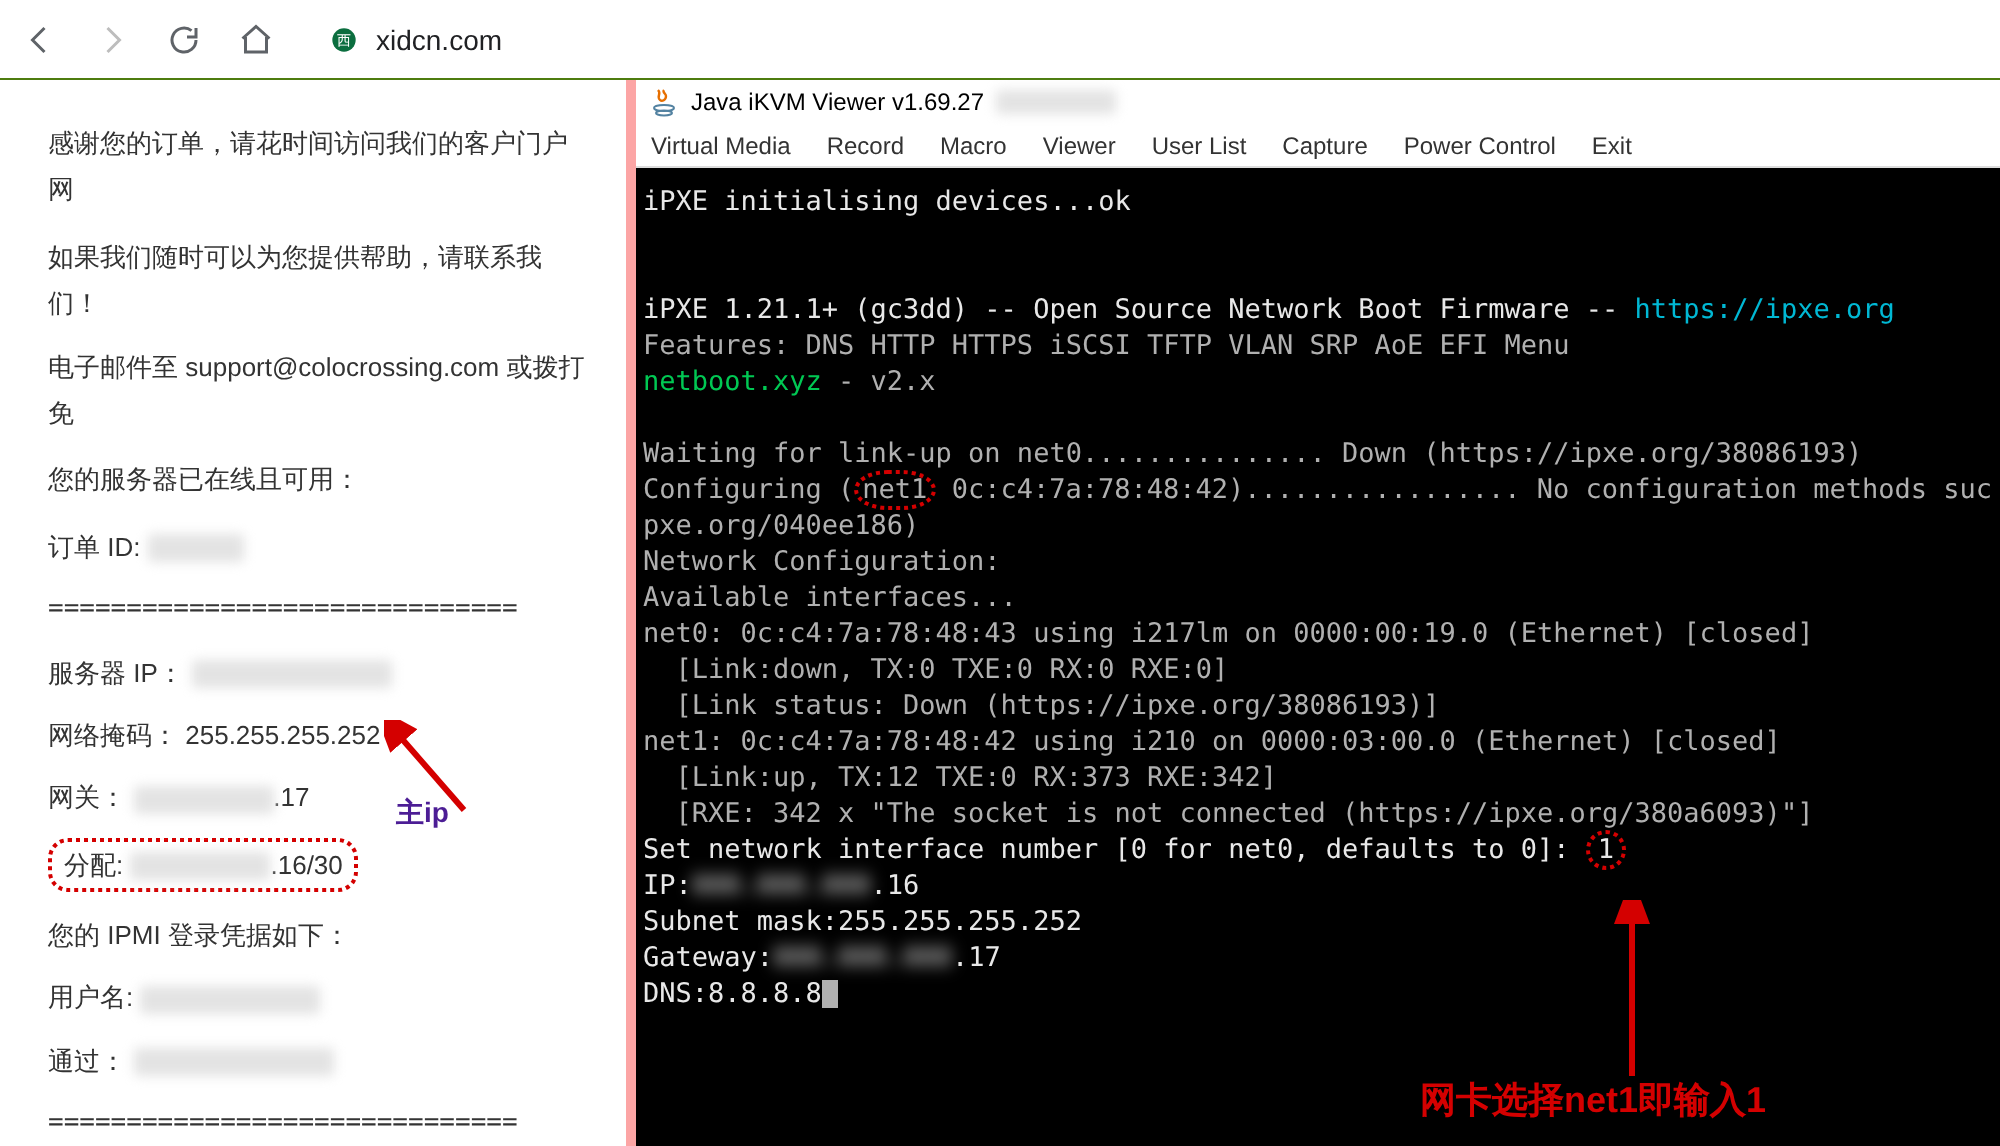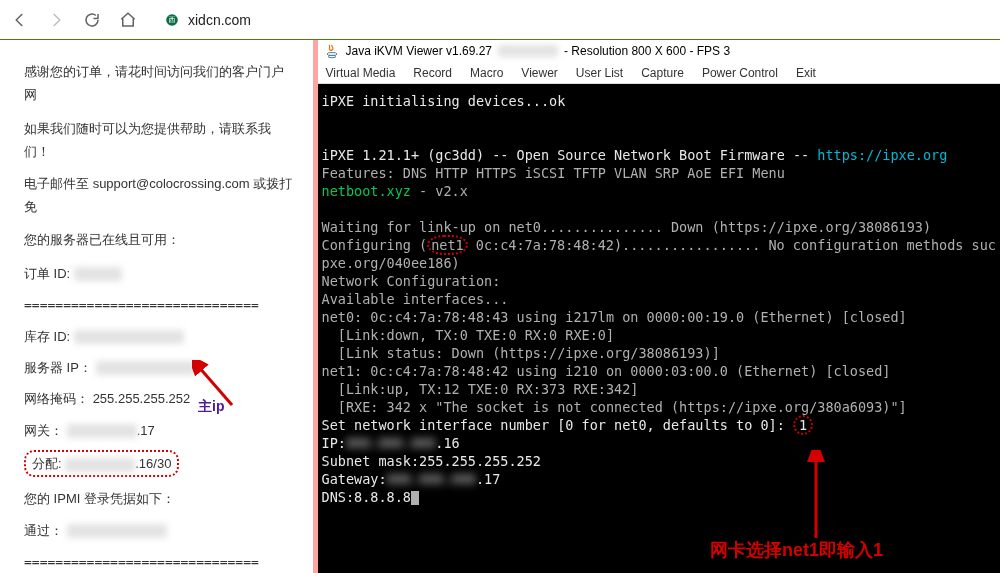--- a/index.html
+++ b/index.html
@@ -77,43 +77,42 @@
 </div>
 
 <div class="content-row">
   <div class="left-panel">
     <p>感谢您的订单，请花时间访问我们的客户门户网</p>
     <p style="margin-top:10px"><span>如果我们随时可以为您提供帮助，请联系我们！</span></p>
     <p><span>电子邮件至 </span><span>support@colocrossing.com</span><span> 或拨打免</span></p>
     <p style="margin-top:10px">您的服务器已在线且可用：</p>
     <p style="margin-top:10px"><span>订单 ID:</span> <span class="blur-box" style="width:48px"></span></p>
     <p class="divider-line">==============================</p>
-    <p style="margin-top:8px"><span>库存 ID:</span> <span class="blur-box" style="width:110px"></span></p>
     <p><span>服务器 IP：</span> <span class="blur-box" style="width:100px"></span></p>
     <p><span>网络掩码：</span> <span>255.255.255.252</span></p>
     <p><span>网关：</span> <span class="blur-box" style="width:70px"></span><span>.17</span></p>
     <p><span class="highlight-row"><span>分配:</span> <span class="blur-box" style="width:70px"></span><span>.16/30</span></span></p>
     <p style="margin-top:10px">您的 IPMI 登录凭据如下：</p>
+    <p><span>用户名:</span> <span class="blur-box" style="width:90px"></span></p>
     <p><span>通过：</span> <span class="blur-box" style="width:100px"></span></p>
     <p class="divider-line" style="margin-top:6px">==============================</p>
 
   </div>
 
   <div class="kvm-window">
     <div class="kvm-title">
       <span class="java-icon">
           <svg width="16" height="16" viewBox="0 0 16 16">
             <path d="M5 2c2 2-1 3 1 5 1 1 3 0 3-2 0-1-2-2-1-3" fill="none" stroke="#e76f00" stroke-width="1.2"></path>
             <ellipse cx="8" cy="11" rx="5" ry="1.5" fill="none" stroke="#5382a1" stroke-width="1"></ellipse>
             <ellipse cx="8" cy="13.5" rx="4" ry="1.2" fill="none" stroke="#5382a1" stroke-width="1"></ellipse>
           </svg>
         </span>
       <span>Java iKVM Viewer v1.69.27</span>
       <span class="blur-box" style="width:60px;height:12px"></span>
-      <span> - Resolution 800 X 600 - FPS 3</span>
     </div>
     <div class="kvm-menu">
       <span>Virtual Media</span>
       <span>Record</span>
       <span>Macro</span>
       <span>Viewer</span>
       <span>User List</span>
       <span>Capture</span>
       <span>Power Control</span>
       <span>Exit</span>

